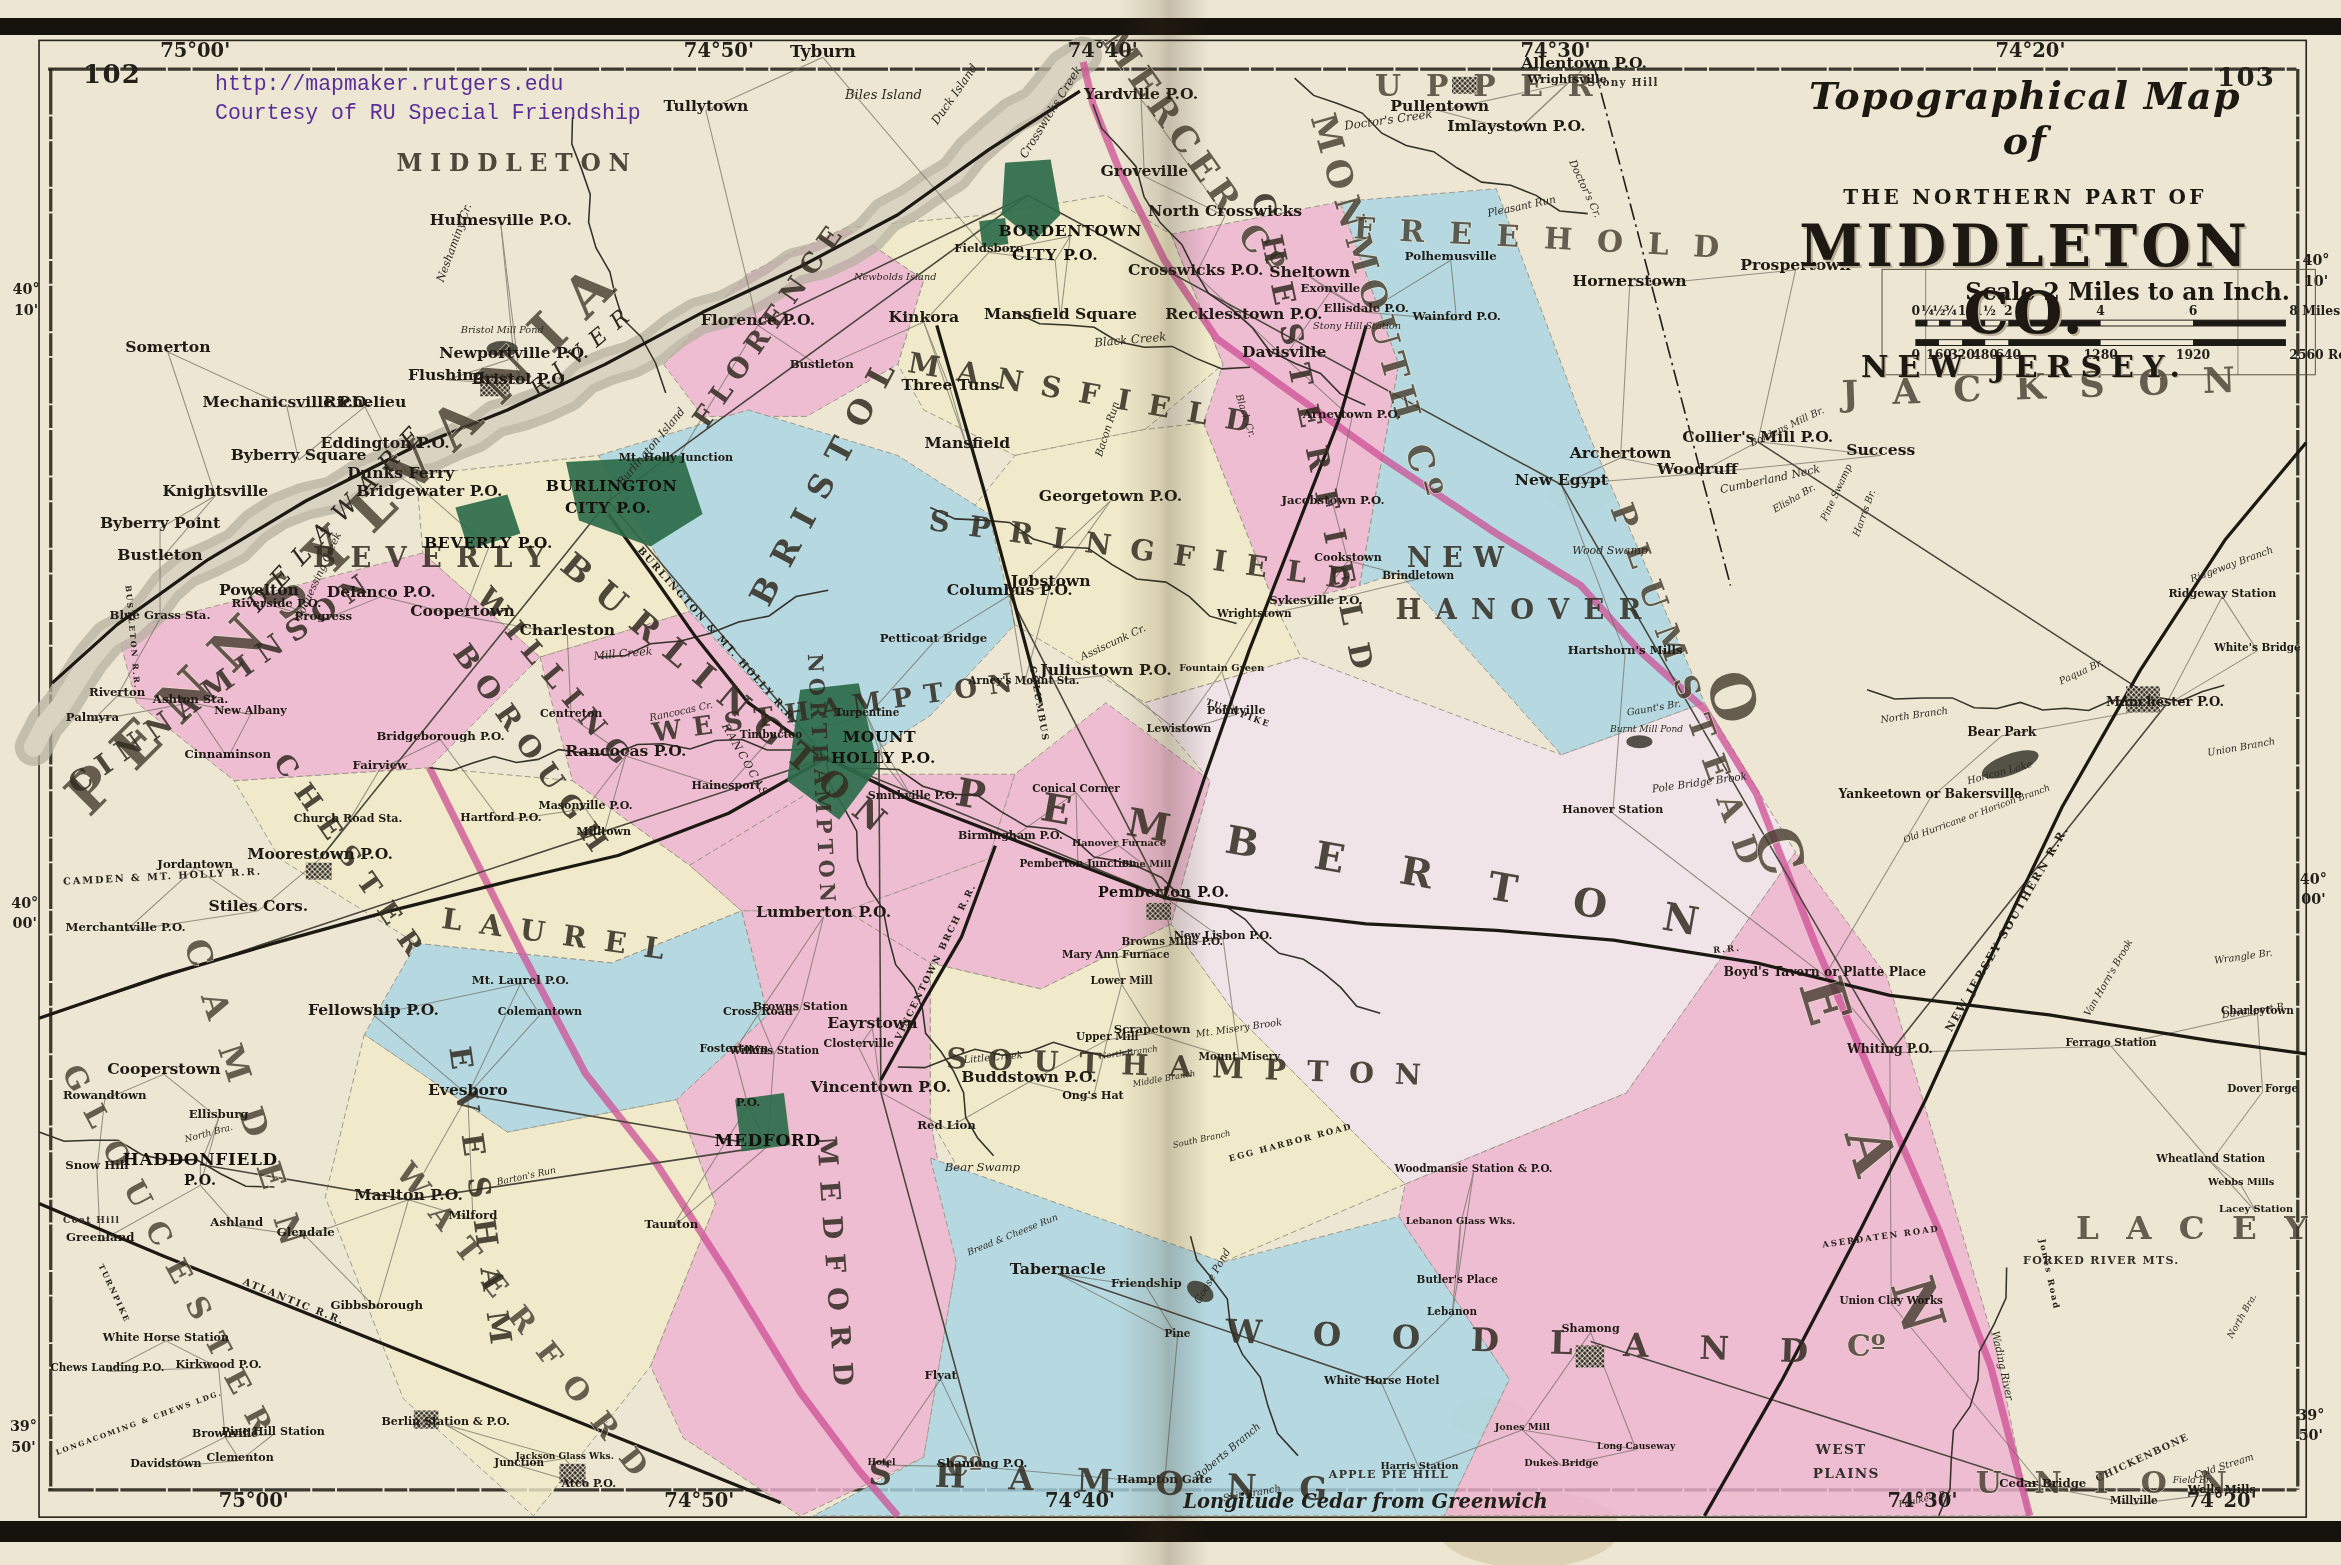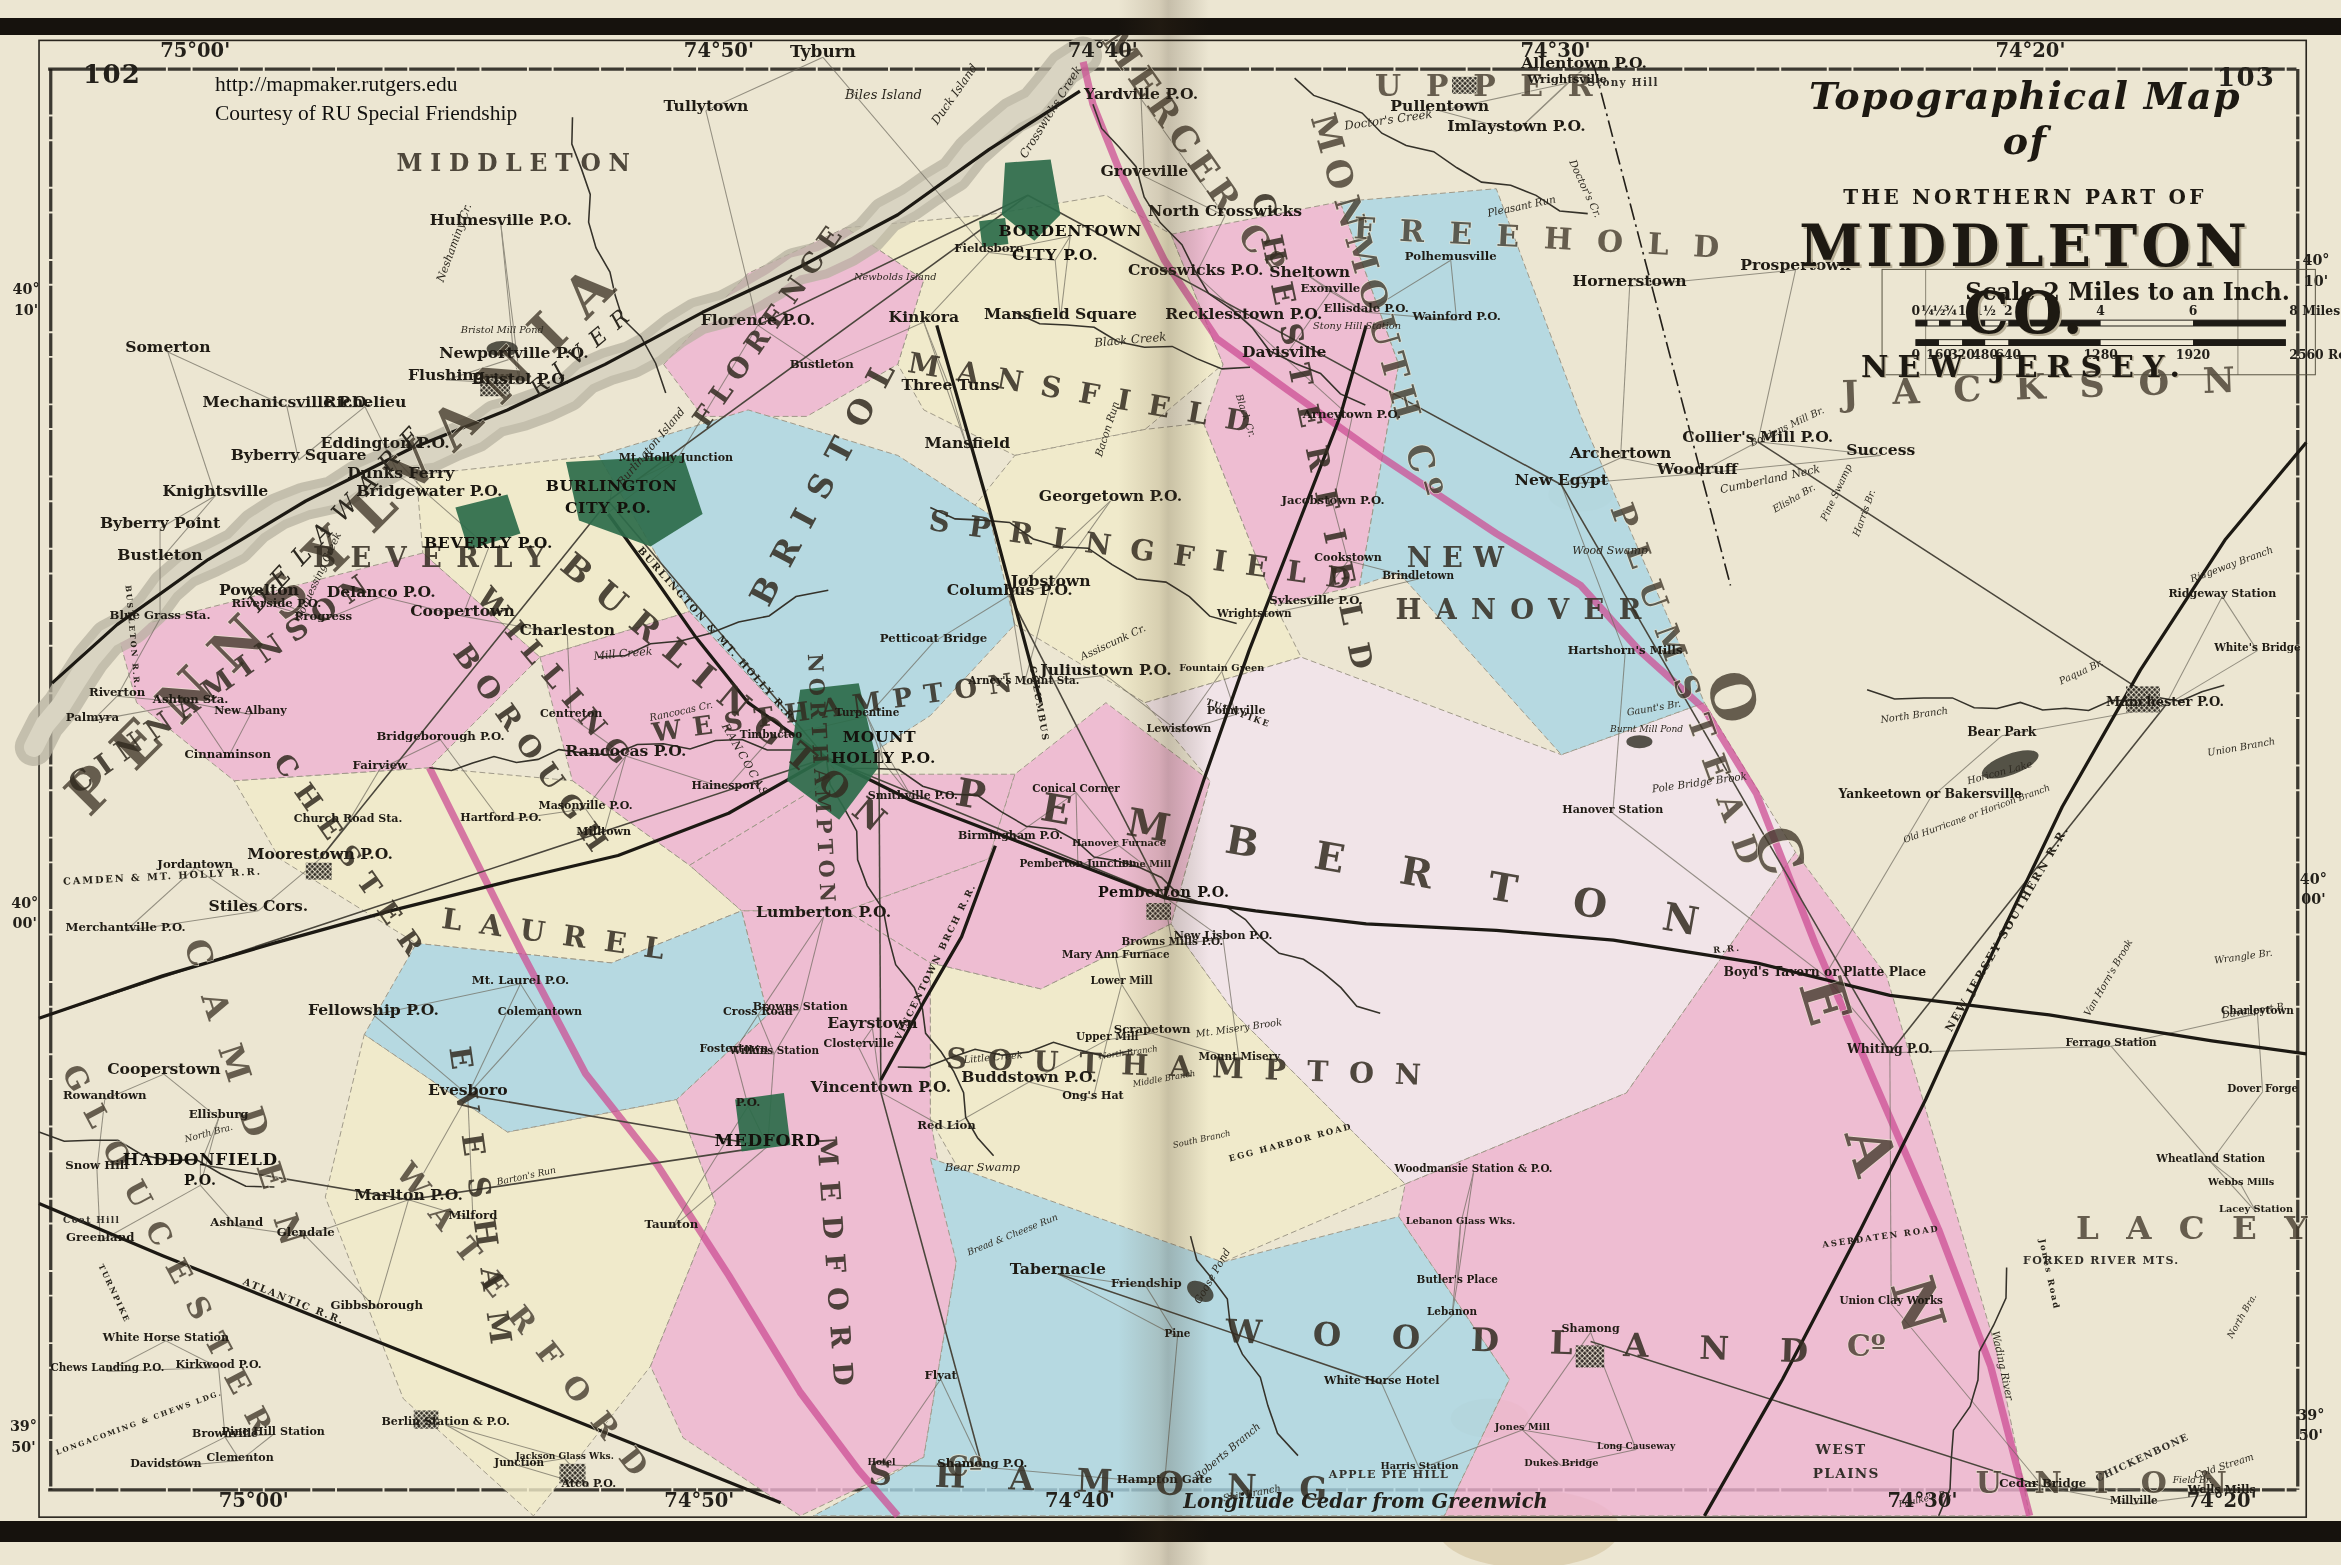--- a/index.html
+++ b/index.html
@@ -1,22 +1,22 @@
 <!DOCTYPE html>
 <html style="font-size:10.4px"><head>
 <meta charset="utf-8">
 <style>
   html,body{margin:0;padding:0;background:#dcd4bc;}
   #sheet{position:relative;width:2342px;height:1566px;background:#ece6d2;overflow:hidden;
          font-family:"DejaVu Serif","Liberation Serif",serif;}
   #mapsvg{position:absolute;left:0;top:0;width:2342px;height:1566px;}
   .band{position:absolute;left:0;width:2342px;background:#16120d;}
   .pagenum{position:absolute;font:700 26px "DejaVu Serif","Liberation Serif",serif;color:#23201a;letter-spacing:1.3px;}
-  .watermark{position:absolute;left:215px;top:70px;color:#000000;
-             font-family:Liberation Serif, serif;font-size:21.5px;line-height:29px;opacity:.92;}
+  .watermark{position:absolute;left:215px;top:70px;color:#4c1d95;
+             font-family:Liberation Mono, monospace;font-size:21.5px;line-height:29px;opacity:.92;}
   .title-block{position:absolute;left:1794px;top:73px;width:462px;text-align:center;color:#1d1912;}
   .t1{font:italic 700 38px "DejaVu Serif","Liberation Serif",serif;letter-spacing:1.3px;}
   .t2{font:700 20px "DejaVu Serif","Liberation Serif",serif;letter-spacing:3.3px;margin-top:22px;}
   .t3{font:700 57px "DejaVu Serif","Liberation Serif",serif;letter-spacing:3.9px;margin-top:2.6px;
       text-shadow:2px 2px 0 #b9b098;}
   .t4{font:700 30px "DejaVu Serif","Liberation Serif",serif;letter-spacing:9px;margin-top:3.9px;
       text-shadow:1.3px 1.3px 0 #b9b098;}
   .scale-label{position:absolute;left:1913px;top:278px;width:377px;text-align:right;
       font:700 23.4px "DejaVu Serif","Liberation Serif",serif;color:#1d1912;}
   .bottom-caption{position:absolute;left:1164px;top:1490px;width:403px;text-align:center;

